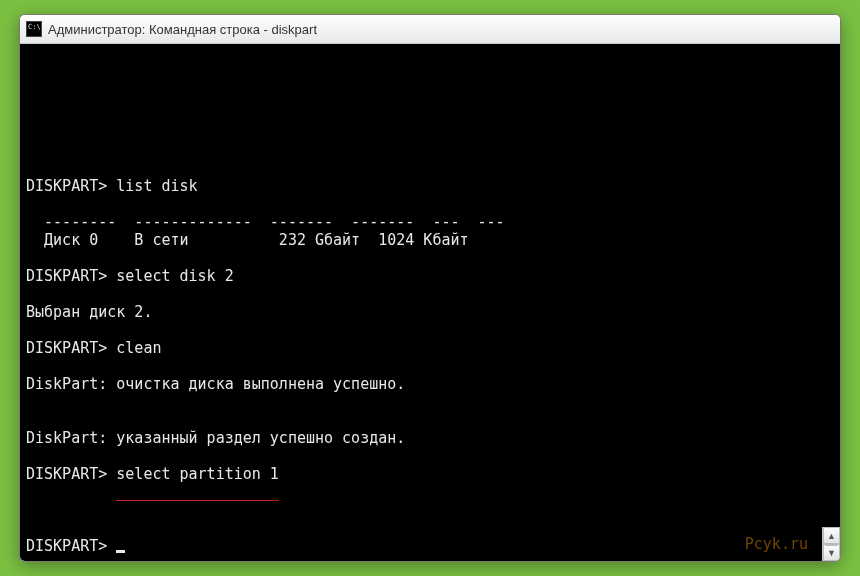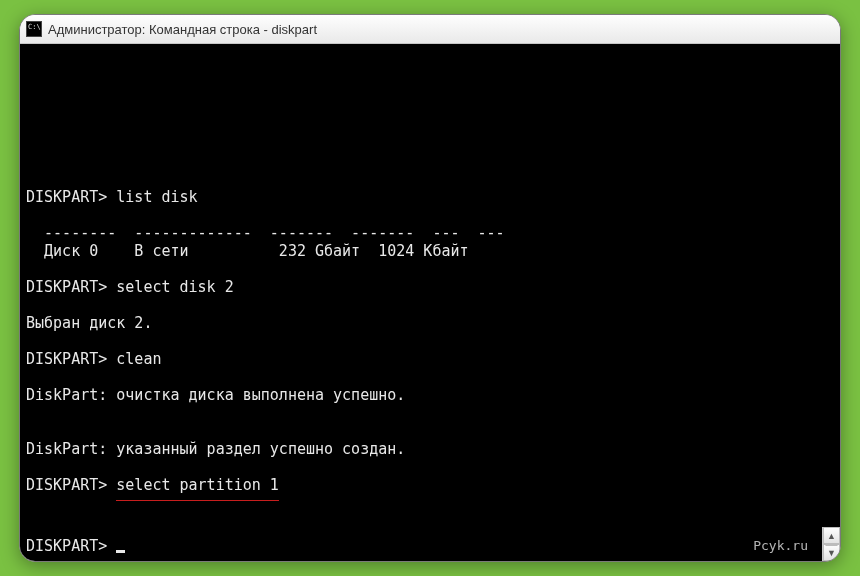--- a/index.html
+++ b/index.html
@@ -14,21 +14,21 @@
     background: #7ac142;
     display: flex;
     align-items: center;
     justify-content: center;
   }
   .window {
     width: 820px;
     height: 546px;
     background: #fff;
     border: 1px solid #7a7a7a;
-    border-radius: 16px;
+    border-radius: 6px;
     box-shadow: 0 4px 18px rgba(0,0,0,0.35);
     display: flex;
     flex-direction: column;
     overflow: hidden;
   }
   .titlebar {
     height: 28px;
     background: linear-gradient(#fefefe, #e9e9e9);
     border-bottom: 1px solid #c7c7c7;
     display: flex;
@@ -69,21 +69,21 @@
     font-family: "Consolas", "Lucida Console", monospace;
     font-size: 15px;
     line-height: 18px;
     color: #e8e8e8;
     white-space: pre;
     margin: 0;
   }
   .underline-red {
     border-bottom: 1.5px solid #c81e1e;
     display: inline-block;
-    padding-bottom: 6px;
+    padding-bottom: 17px;
   }
   .cursor {
     display: inline-block;
     width: 9px; height: 3px;
     background: #e8e8e8;
     vertical-align: -2px;
   }
   .scrollbar {
     width: 17px;
     background: #efefef;
@@ -109,23 +109,23 @@
     left:2px;right:2px;
     top:0; bottom:0;
     border:1px solid #bcbcbc;
     border-radius:2px;
     background: linear-gradient(90deg,#eef4fb,#cfe3f7 45%,#bcd8f4 55%,#eaf3fc);
   }
   .watermark{
     position:absolute;
     right:32px;
     bottom:8px;
-    color:#ffffff;
+    color:#a16207;
     font-family: monospace;
-    font-size:13px;
+    font-size:15px;
     opacity:0.7;
     pointer-events:none;
   }
 </style>
 </head>
 <body>
 
 <div class="window">
   <div class="titlebar">
     <span class="icon"></span>

